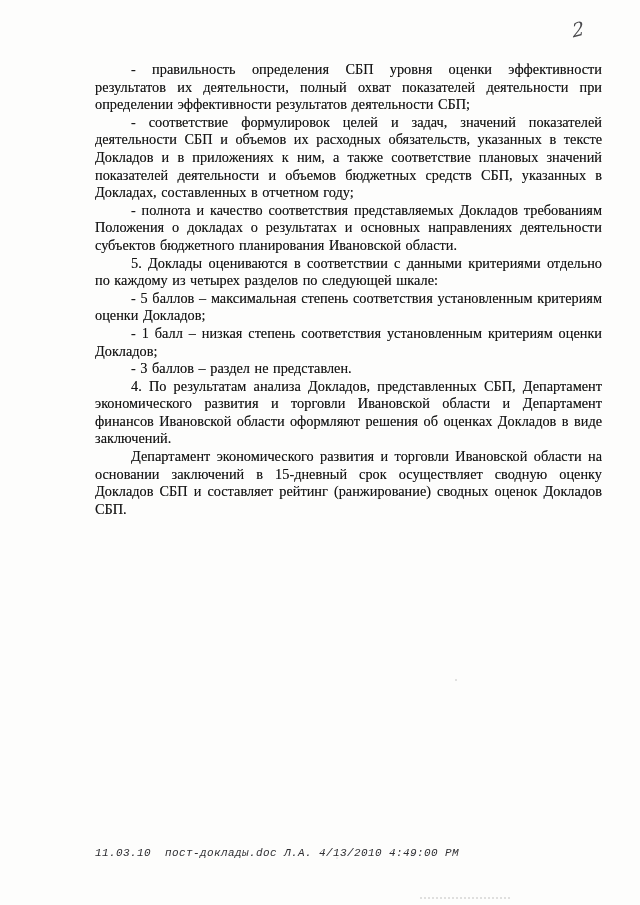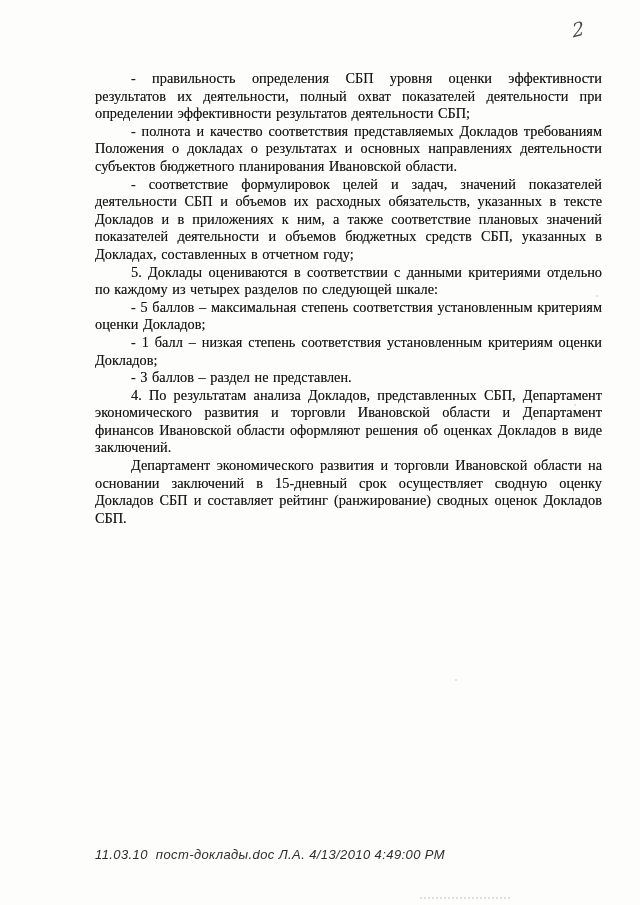--- a/index.html
+++ b/index.html
@@ -11,21 +11,21 @@
     position: relative;
     width: 640px;
     height: 905px;
     background: #fdfdfc;
     overflow: hidden;
     font-family: "Liberation Serif", "DejaVu Serif", serif;
   }
   .doc-text {
     position: absolute;
     left: 95px;
-    top: 70px;
+    top: 61px;
     width: 507px;
     font-size: 14.3px;
     line-height: 17.6px;
     color: #161616;
     text-align: justify;
     text-shadow: 0 0 0.4px rgba(20,20,20,0.55);
   }
   .doc-text p {
     margin: 0;
     padding: 0;
@@ -40,23 +40,23 @@
     font-style: italic;
     font-size: 19px;
     color: #2a2a2e;
     transform: rotate(-14deg) skewX(-8deg);
     opacity: 0.85;
   }
   .footer-stamp {
     position: absolute;
     left: 95px;
     top: 847px;
-    font-family: Liberation Sans, sans-serif;
+    font-family: Liberation Mono, monospace;
     font-style: italic;
-    font-size: 13px;
+    font-size: 11px;
     letter-spacing: 0.4px;
     color: #2e2e32;
     white-space: pre;
   }
   .artifact {
     position: absolute;
     background: #b9b9b9;
     opacity: 0.55;
   }
   .artifact.dot { width: 2px; height: 2px; border-radius: 50%; }
@@ -68,22 +68,22 @@
 </style>
 </head>
 <body>
 
 <div class="scan-page">
 
   <div class="handwritten-num">2</div>
 
   <div class="doc-text">
     <p>- правильность определения СБП уровня оценки эффективности результатов их деятельности, полный охват показателей деятельности при определении эффективности результатов деятельности СБП;</p>
+    <p>- соответствие формулировок целей и задач, значений показателей деятельности СБП и объемов их расходных обязательств, указанных в тексте Докладов и в приложениях к ним, а также соответствие плановых значений показателей деятельности и объемов бюджетных средств СБП, указанных в Докладах, составленных в отчетном году;</p>
     <p>- полнота и качество соответствия представляемых Докладов требованиям Положения о докладах о результатах и основных направлениях деятельности субъектов бюджетного планирования Ивановской области.</p>
-    <p>- соответствие формулировок целей и задач, значений показателей деятельности СБП и объемов их расходных обязательств, указанных в тексте Докладов и в приложениях к ним, а также соответствие плановых значений показателей деятельности и объемов бюджетных средств СБП, указанных в Докладах, составленных в отчетном году;</p>
     <p>5. Доклады оцениваются в соответствии с данными критериями отдельно по каждому из четырех разделов по следующей шкале:</p>
     <p>- 5 баллов – максимальная степень соответствия установленным критериям оценки Докладов;</p>
     <p>- 1 балл – низкая степень соответствия установленным критериям оценки Докладов;</p>
     <p>- 3 баллов – раздел не представлен.</p>
     <p>4. По результатам анализа Докладов, представленных СБП, Департамент экономического развития и торговли Ивановской области и Департамент финансов Ивановской области оформляют решения об оценках Докладов в виде заключений.</p>
     <p>Департамент экономического развития и торговли Ивановской области на основании заключений в 15-дневный срок осуществляет сводную оценку Докладов СБП и составляет рейтинг (ранжирование) сводных оценок Докладов СБП.</p>
   </div>
 
   <div class="footer-stamp">11.03.10  пост-доклады.doc Л.А. 4/13/2010 4:49:00 PM</div>
 

